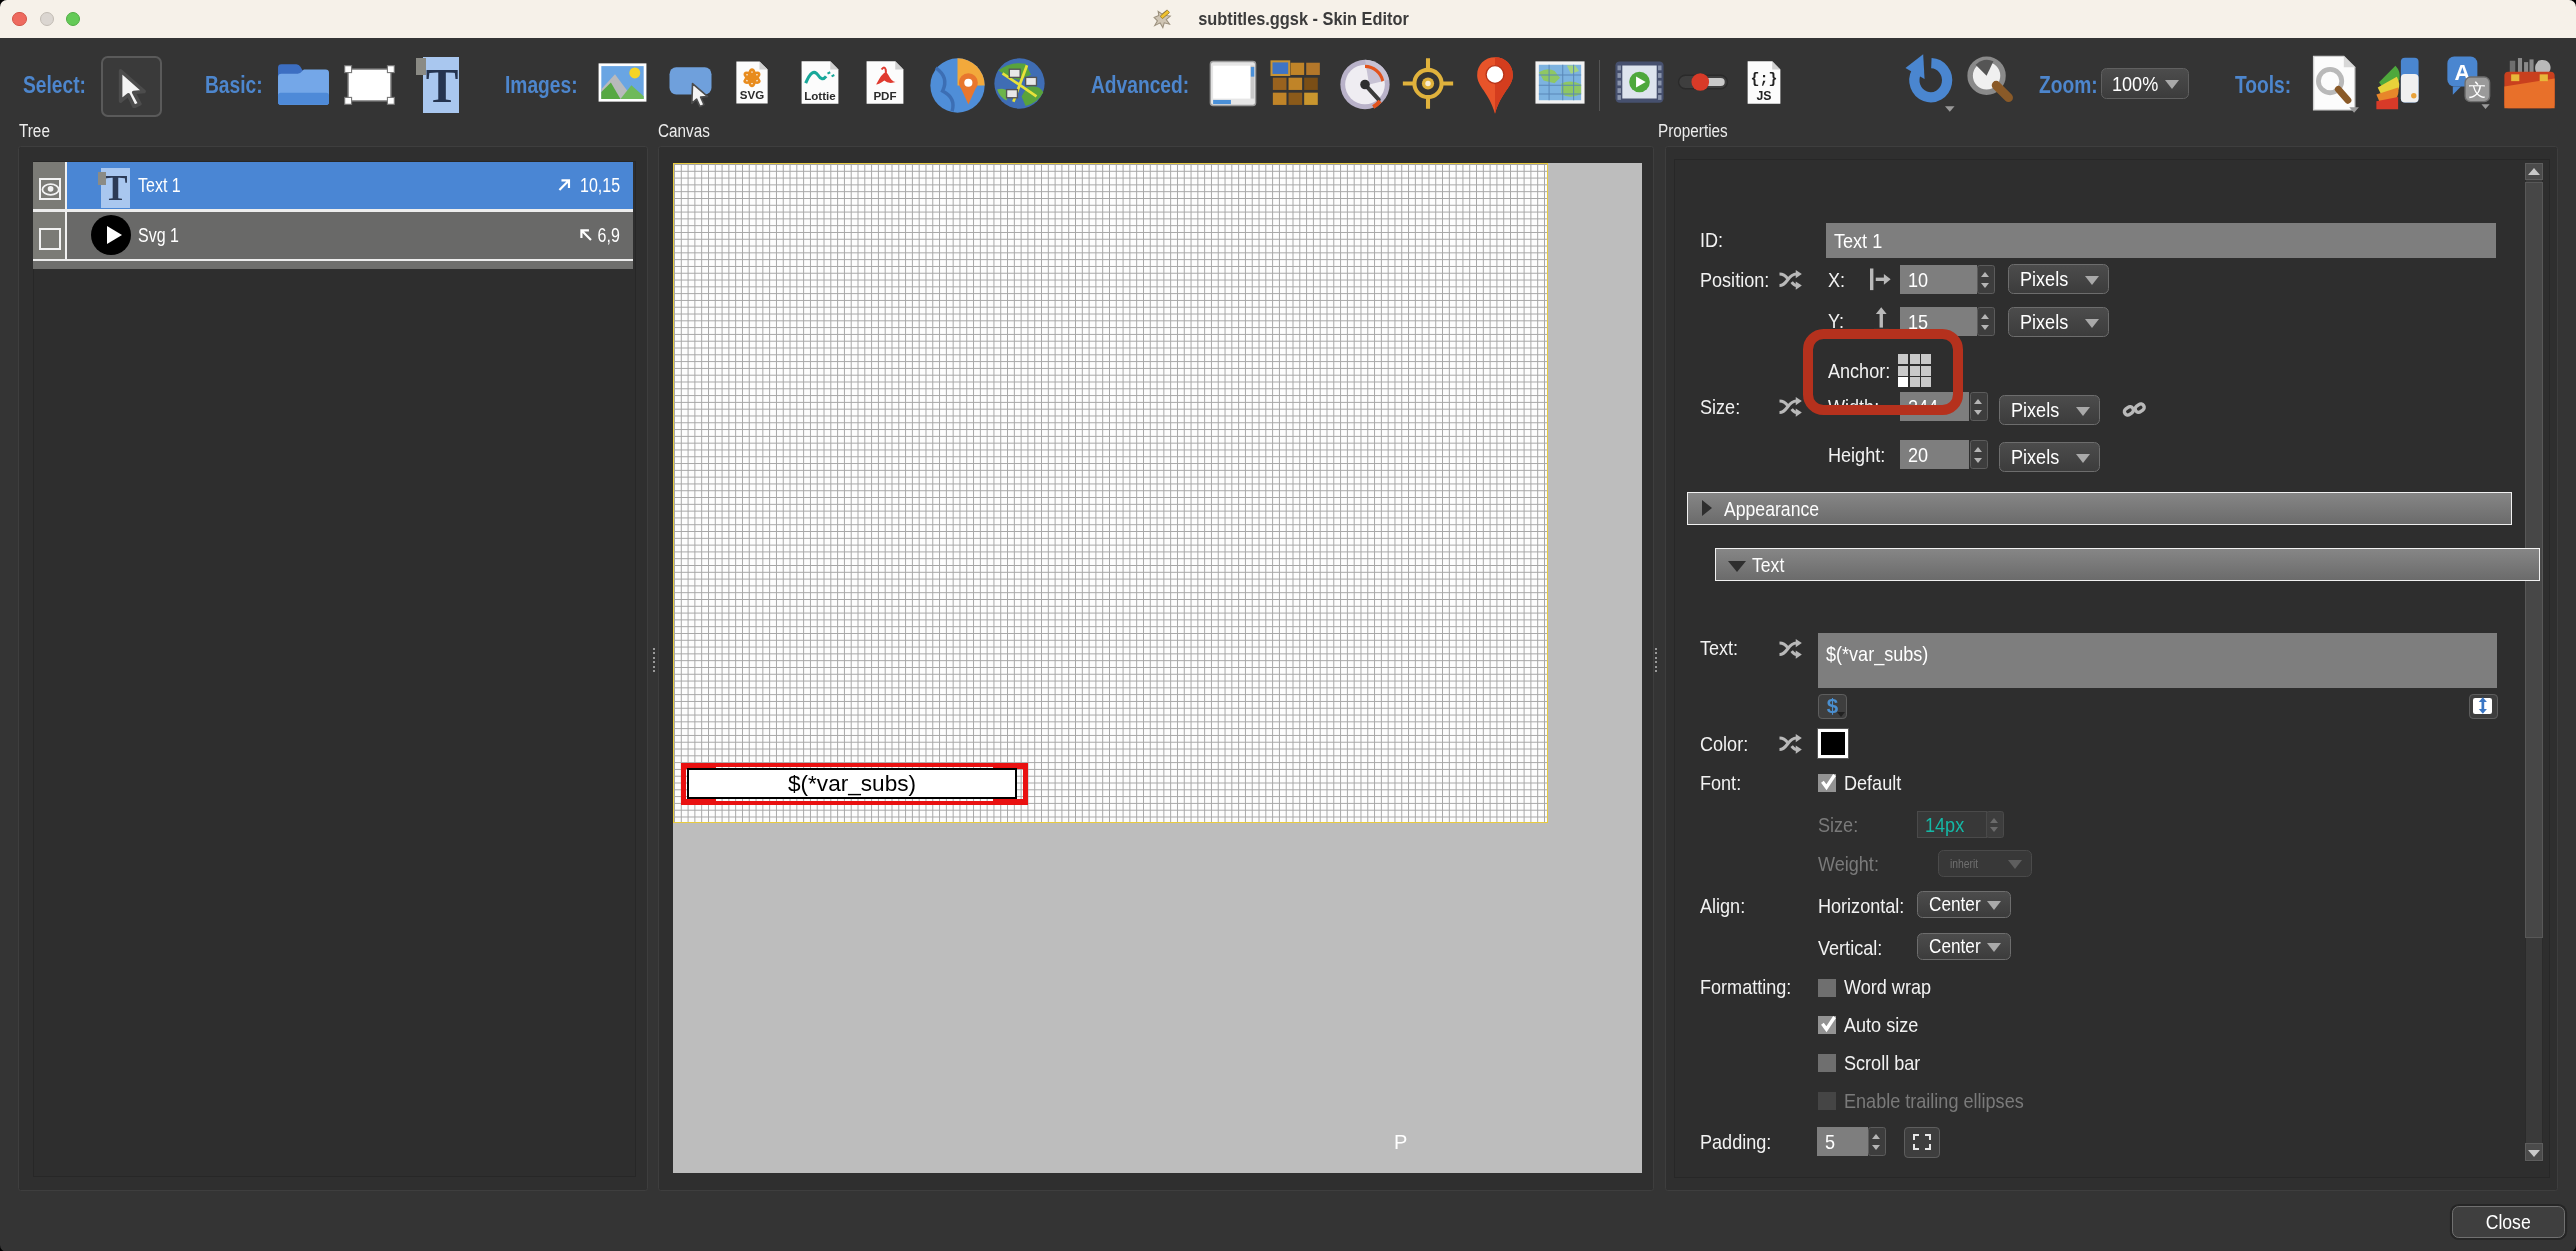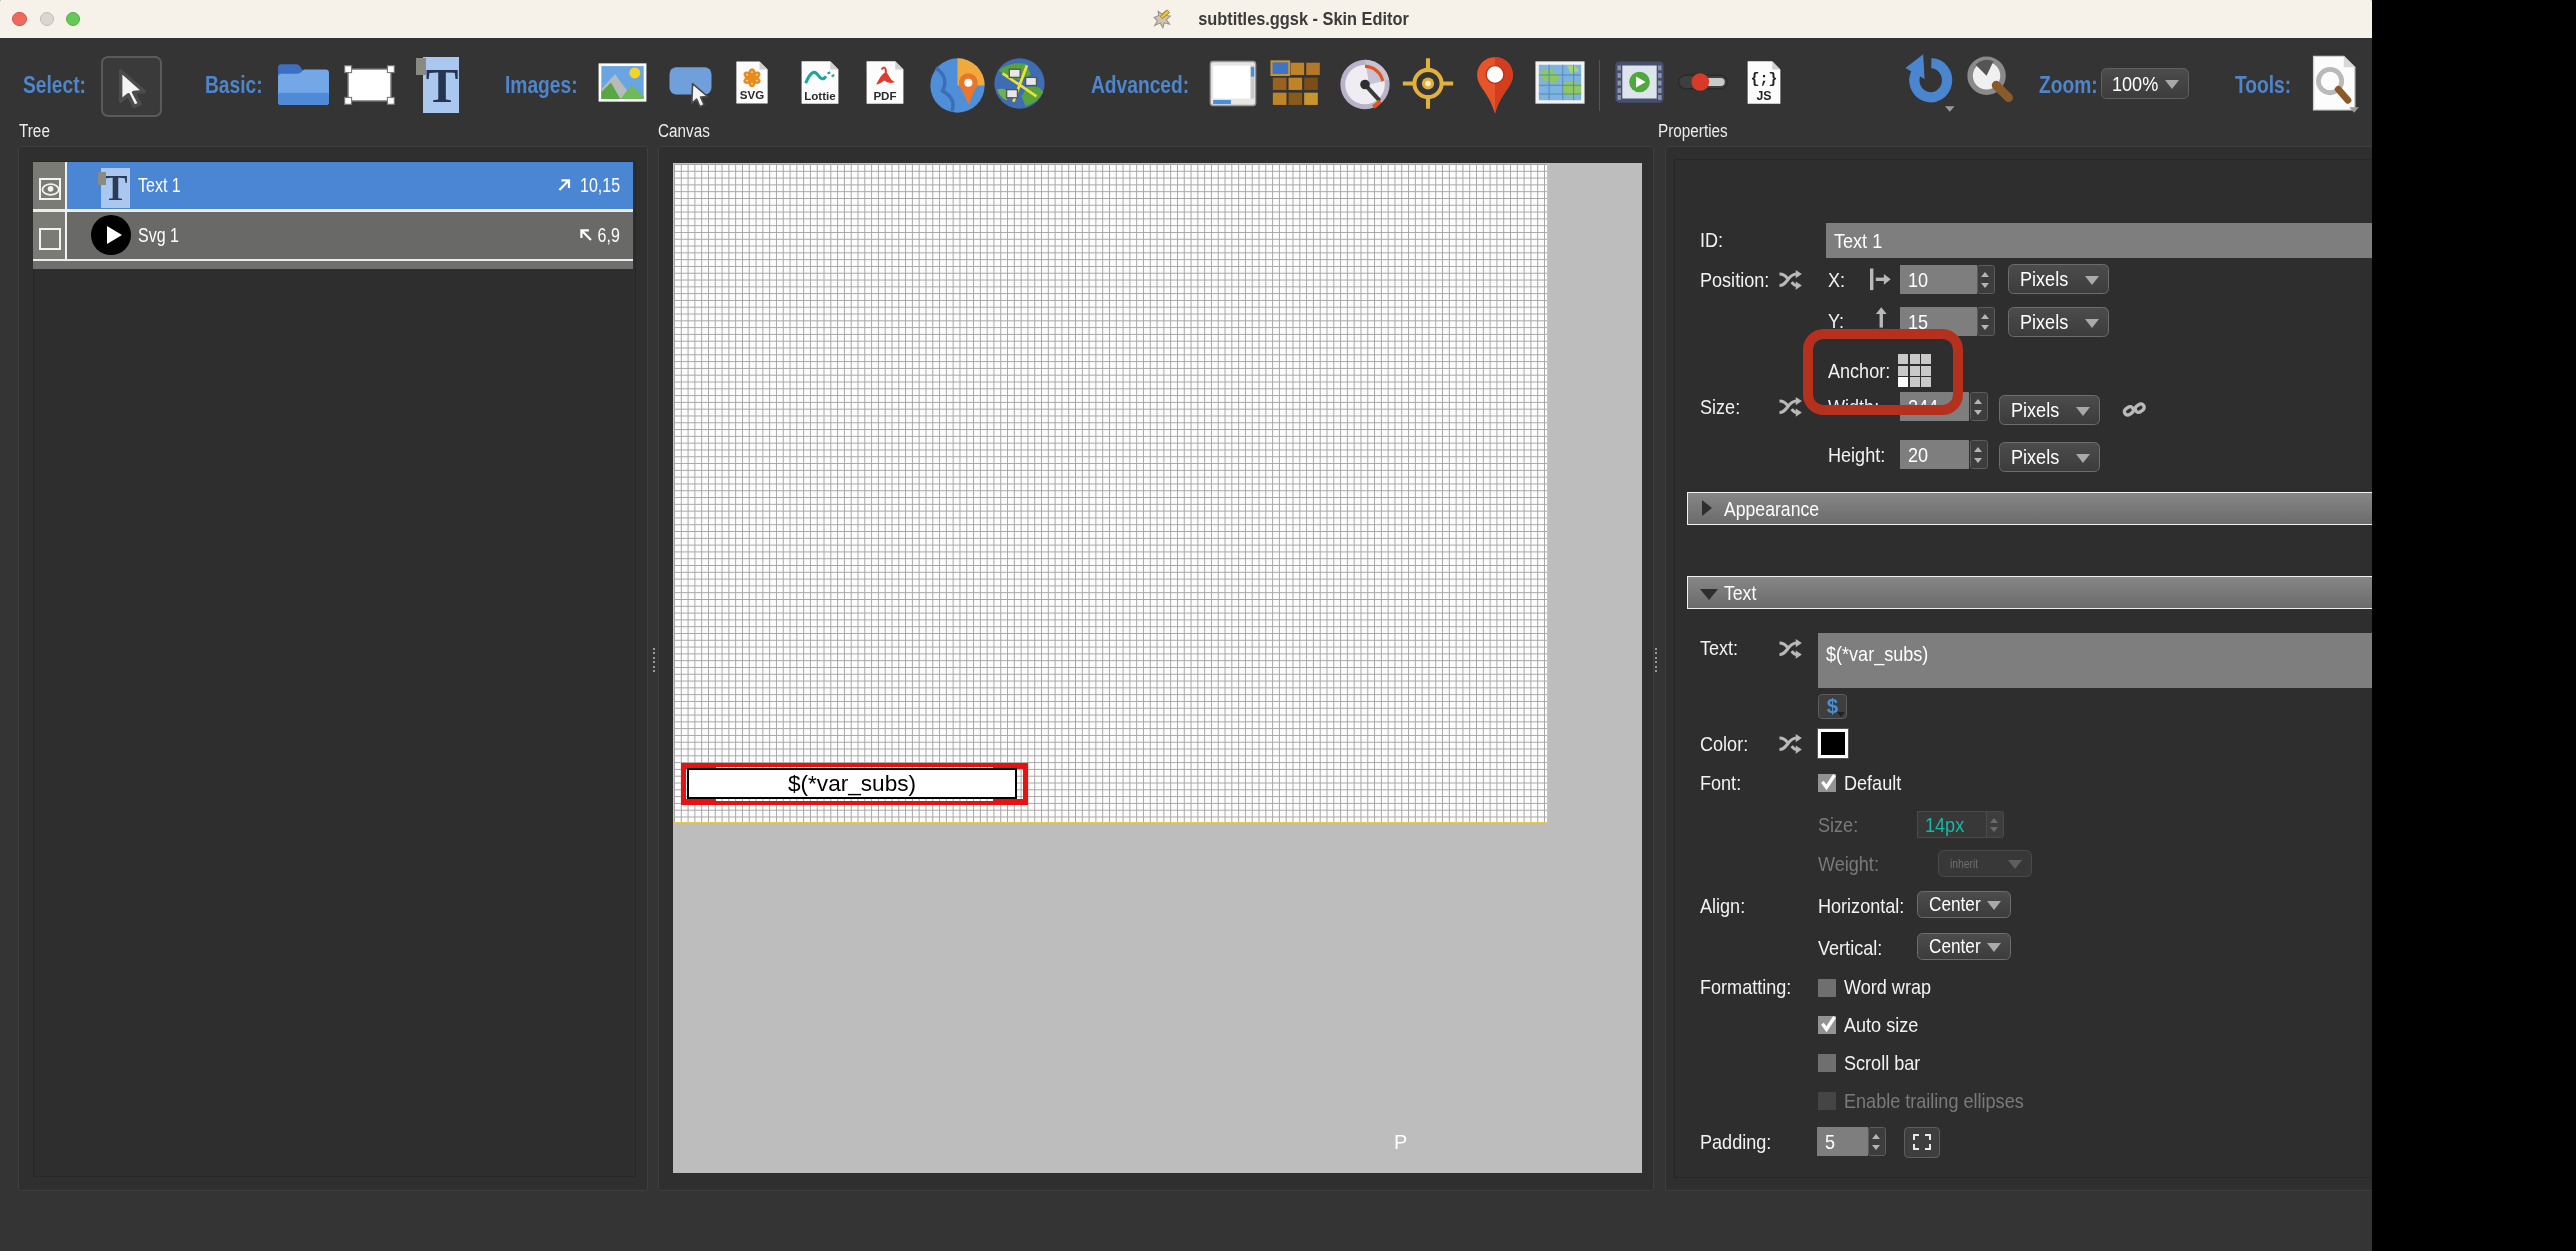--- a/index.html
+++ b/index.html
@@ -1,19 +1,19 @@
 <!DOCTYPE html>
 <html style="font-size:11px"><head>
 <meta charset="utf-8">
 <style>
 * { box-sizing: border-box; margin:0; padding:0; }
 html,body { width:2576px; height:1252px; background:#000; }
 body { font-family:"Liberation Sans", sans-serif; }
-#win { position:absolute; left:0; top:0; width:2372px; height:1252px;
-  border-radius:1px; overflow:hidden; background:#343434; }
+#win { position:absolute; left:0; top:0; width:2576px; height:1252px;
+  border-radius:7px; overflow:hidden; background:#343434; }
 .abs { position:absolute; }
 
 
 #titlebar { position:absolute; left:0; top:0; width:2576px; height:38px; background:#f6f1e9;
   display:flex; align-items:center; justify-content:center; }
 .light { position:absolute; top:11.6px; width:14.4px; height:14.4px; border-radius:50%; }
 #title { font-size:19px; font-weight:bold; color:#3b3b3b; display:flex; align-items:center; gap:8.2px;}
 #title span { display:inline-block; transform:scaleX(0.86); transform-origin:50% 50%; }
 
 
@@ -380,21 +380,21 @@
     </div>
   <div class="abs" style="left:2525px; top:182px; width:18px; height:756px; background:#474747; border:0.7px solid #585858;"></div>
   <div class="abs" style="left:2525px; top:1143px; width:18px; height:18px; background:#4b4b4b; border:0.7px solid #5d5d5d;">
       <div style="position:absolute;left:2.1px;top:5.5px;border-left:6.2px solid transparent;border-right:6.2px solid transparent;border-top:7.5px solid #c9c9c9;"></div>
     </div>
 
   <div class="hdr" style="top:492px;">
       <div class="tri-r"></div>
       <div class="htxt">Appearance</div>
     </div>
-  <div class="hdr" style="top:576px;">
+  <div class="hdr" style="top:548px;margin-left:28px;">
       <div class="tri-d"></div>
       <div class="htxt">Text</div>
     </div>
 
   <div class="lbl" style="left:1700px; top:227px;">ID:</div>
   <div class="nfield" style="left:1826px; top:223px; width:670px; height:35px; line-height:35px;"><span>Text 1</span></div>
 
   <div class="lbl" style="left:1700px; top:267px;">Position:</div>
   <svg class="abs shr" style="left:1778px; top:268px;" width="26" height="23" viewBox="0 0 38 34">
       <path d="M2 26 C14 26 14 9 27 9 M2 9 C10 9 12 13 15 17 M20 21 C23 25 24 26 27 26" stroke="#b9b9b9" stroke-width="4.5" fill="none"></path>

